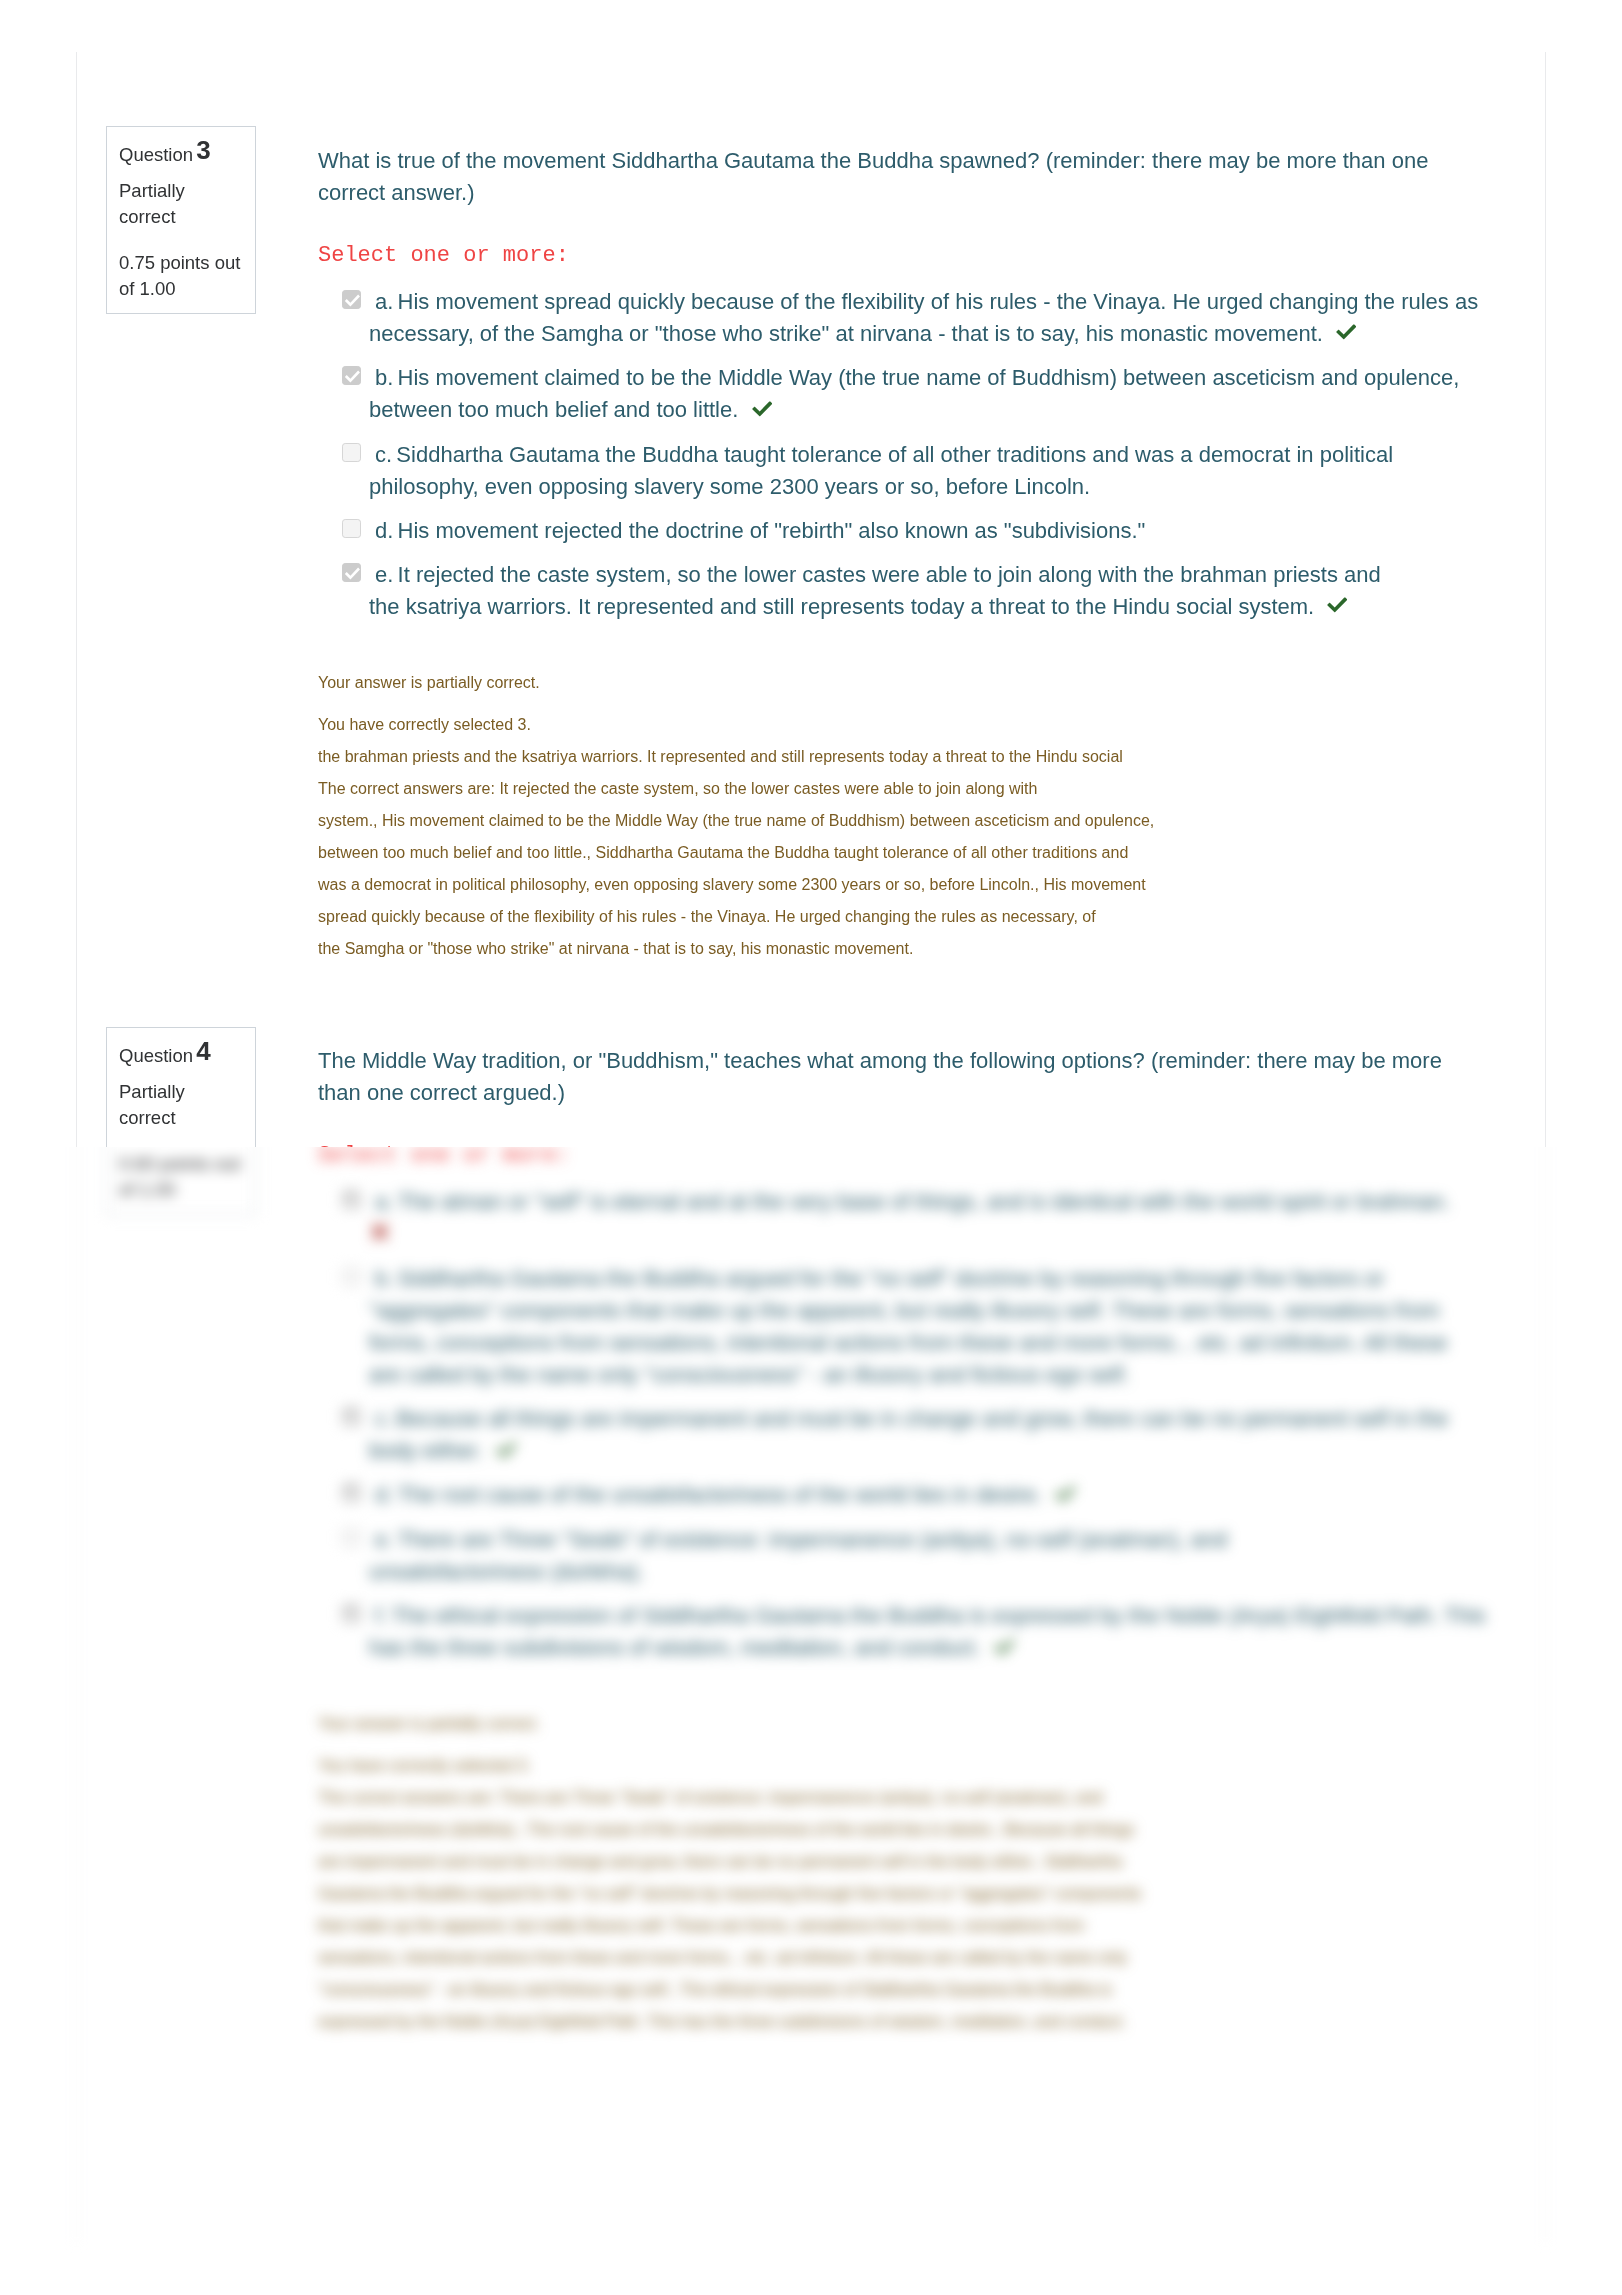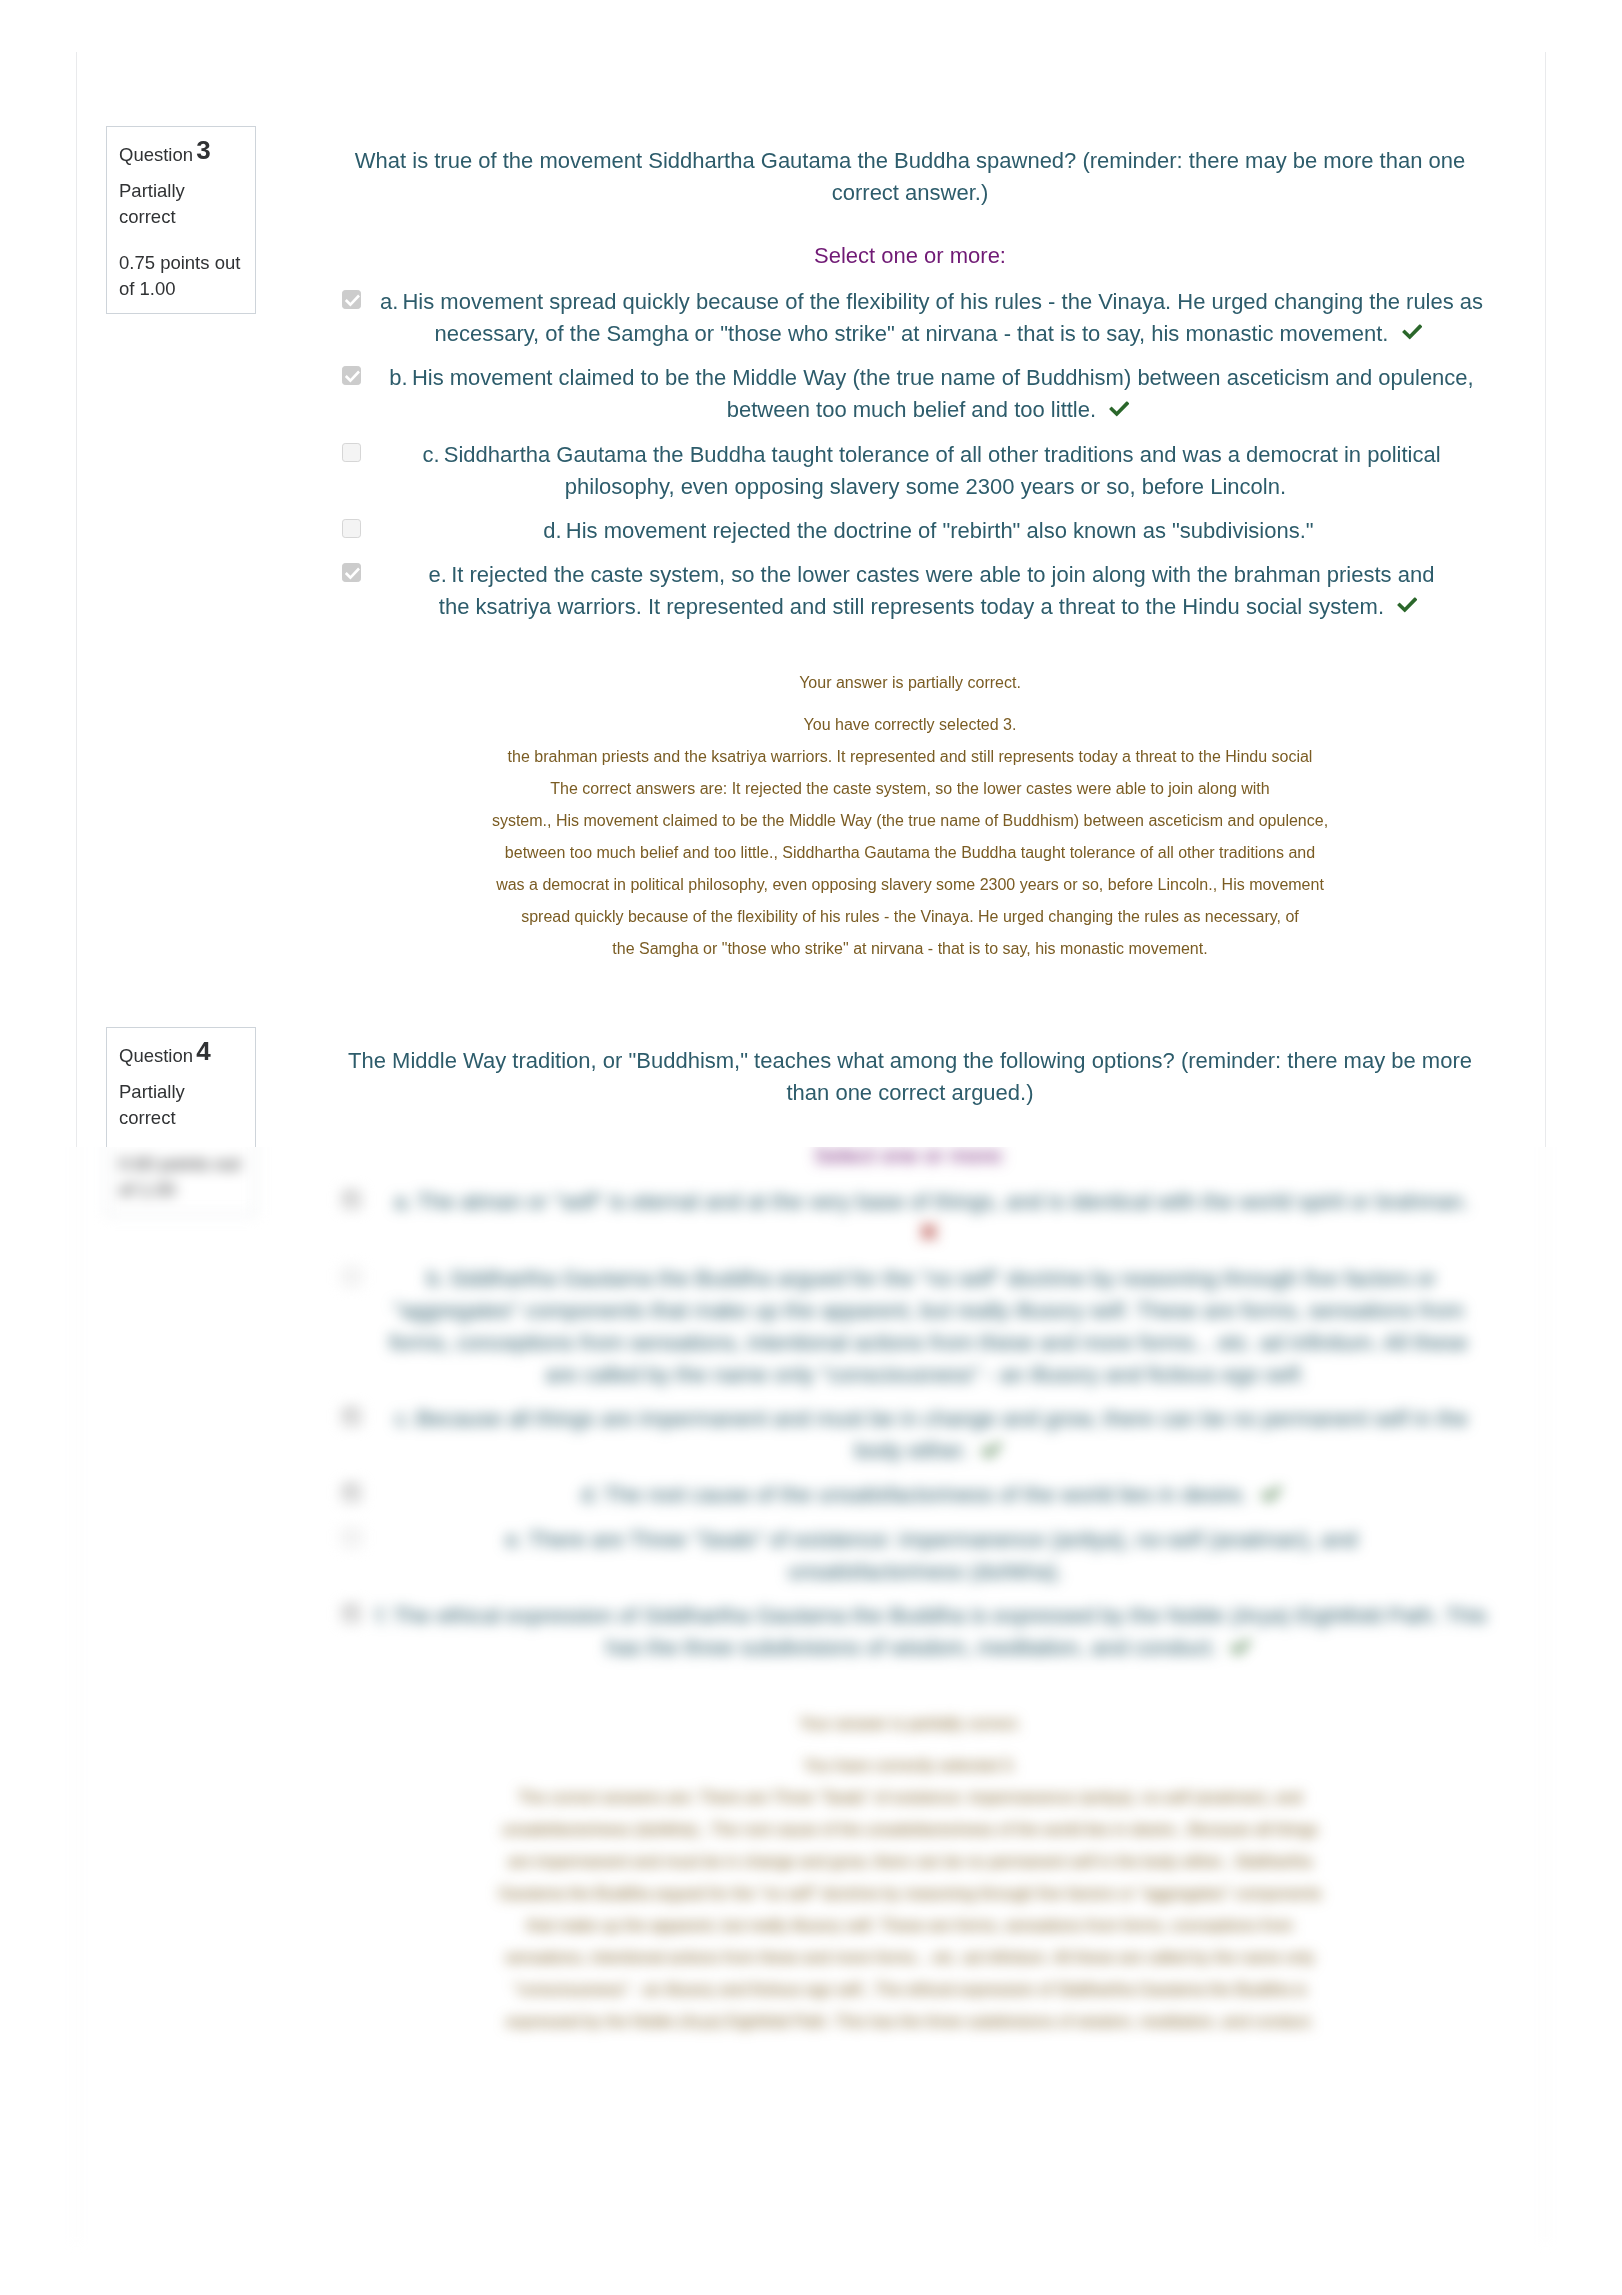--- a/index.html
+++ b/index.html
@@ -29,27 +29,27 @@
     padding:15.3px 12px 11px 12px;
     color:#303234;
     font-size:18.5px;
     line-height:26px;
   }
   .info .no{font-size:26px;font-weight:700;line-height:0;position:relative;top:-2.3px;margin-left:-1.9px;}
   .info .qlabel{display:block;white-space:nowrap;}
   .info .state{display:block;margin-top:9.7px;}
   .info .grade{display:block;margin-top:20px;}
 
-  .qcontent{flex:0 0 auto;margin-left:62px;width:1184px;margin-top:18.5px;text-align:center;}
+  .qcontent{flex:0 0 auto;margin-left:62px;width:1184px;margin-top:18.5px;}
   .ln{display:block;}
   .lntx{white-space:pre;}
   .msp{white-space:pre;}
   .asp{white-space:pre;margin-right:-1.9px;}
   .stem{color:#2d5c6b;font-size:22px;line-height:32px;margin:0 0 31px 0;}
-  .prompt{color:#701a75;font-size:22px;line-height:32px;margin:0 0 6.5px 0;}
+  .prompt{color:#ef4444;font-size:22px;line-height:32px;margin:0 0 6.5px 0;font-family:Liberation Mono, monospace;}
   .answers{list-style:none;margin:14px;padding:0;}
   .answer{
     position:relative;
     color:#2d5c6b;font-size:22px;line-height:32px;
     padding-left:37px;
     margin-bottom:12px;
   }
   .alet{display:inline;margin-left:6px;letter-spacing:0;}
   .atxt{display:block;}
   .ln0{display:inline;}

